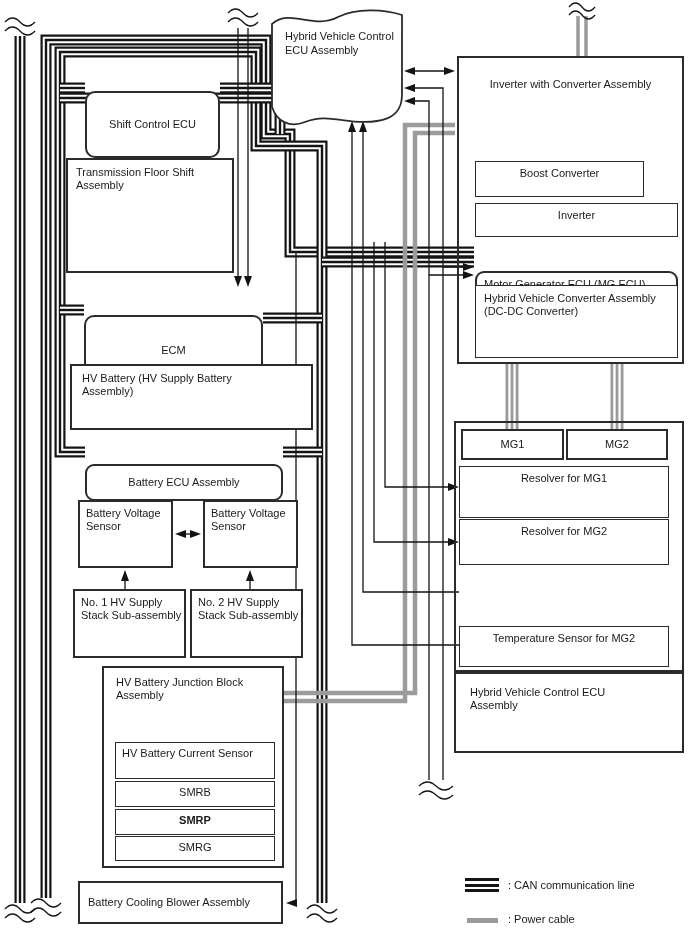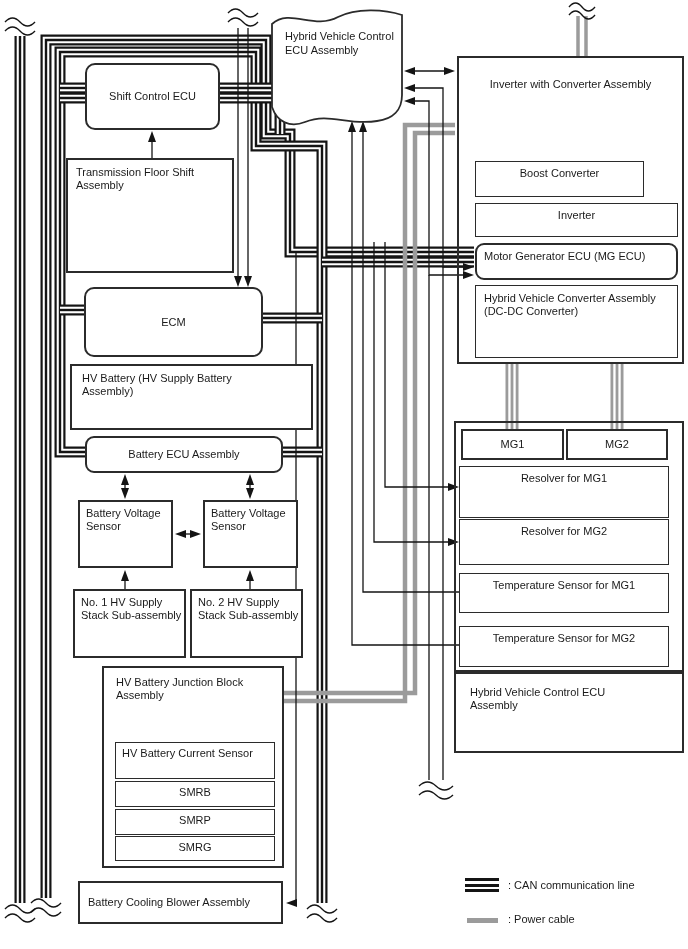--- a/index.html
+++ b/index.html
@@ -3,21 +3,21 @@
 <meta charset="utf-8">
 <style>
   html,body{margin:0;padding:0;background:#fff;}
   .stage{position:relative;width:688px;height:949px;background:#fff;overflow:hidden;
          font-family:"Liberation Sans", sans-serif;}
   .stage svg{position:absolute;left:0;top:0;}
   .box{position:absolute;background:#fff;border:2px solid #2b2b2b;box-sizing:border-box;
        font-size:11px;color:#1a1a1a;line-height:13px;}
   .thin{border-width:1.6px;}
   .outline{background:transparent;}
-  .rounded{border-radius:10px;}
+  .rounded{border-radius:10px;margin-top:28px;}
   .center{display:flex;align-items:center;justify-content:center;text-align:center;}
   .hcenter{text-align:center;padding-top:5px;}
   .toplabel{padding:6px 0 0 8px;}
   .lw{display:inline-block;}
   
   .cO{stroke:#141414;stroke-width:11;fill:none;}
   .cM{stroke:#ffffff;stroke-width:6.6;fill:none;}
   .cI{stroke:#141414;stroke-width:2.4;fill:none;}
   .gO{stroke:#9b9b9b;stroke-width:13;fill:none;}
   .gM{stroke:#ffffff;stroke-width:7.4;fill:none;}
@@ -205,21 +205,21 @@
 
   <div class="box" style="left:102px;top:666px;width:182px;height:202px;padding:8px 2px 0 12px;">
     <span class="lw" style="width:155px;">HV Battery Junction Block Assembly</span>
   </div>
   <div class="box thin" style="left:115px;top:742px;width:160px;height:37px;padding:4px 0 0 6px;">
     <span>HV Battery Current Sensor</span>
   </div>
   <div class="box thin hcenter" style="left:115px;top:781px;width:160px;height:26px;padding-top:4px;">
     <span>SMRB</span>
   </div>
-  <div class="box thin hcenter" style="left:115px;top:809px;width:160px;height:26px;padding-top:4px;">
+  <div class="box thin hcenter" style="left:115px;top:809px;width:160px;height:26px;padding-top:4px;font-weight:bold;">
     <span>SMRP</span>
   </div>
   <div class="box thin hcenter" style="left:115px;top:836px;width:160px;height:25px;padding-top:4px;">
     <span>SMRG</span>
   </div>
 
   <div class="box" style="left:78px;top:881px;width:205px;height:43px;display:flex;align-items:center;padding-left:8px;">
     <span>Battery Cooling Blower Assembly</span>
   </div>
 
@@ -244,23 +244,20 @@
     <span>MG1</span>
   </div>
   <div class="box center" style="left:566px;top:429px;width:102px;height:31px;">
     <span>MG2</span>
   </div>
   <div class="box thin hcenter" style="left:459px;top:466px;width:210px;height:52px;">
     <span>Resolver for MG1</span>
   </div>
   <div class="box thin hcenter" style="left:459px;top:519px;width:210px;height:46px;">
     <span>Resolver for MG2</span>
-  </div>
-  <div class="box thin hcenter" style="left:459px;top:573px;width:210px;height:40px;">
-    <span>Temperature Sensor for MG1</span>
   </div>
   <div class="box thin hcenter" style="left:459px;top:626px;width:210px;height:41px;">
     <span>Temperature Sensor for MG2</span>
   </div>
 
   <div class="box" style="left:454px;top:672px;width:230px;height:81px;padding:12px 0 0 14px;">
     <span class="lw" style="width:170px;">Hybrid Vehicle Control ECU Assembly</span>
   </div>
 
   <div class="legend-sym" style="left:465px;top:878px;width:34px;">

